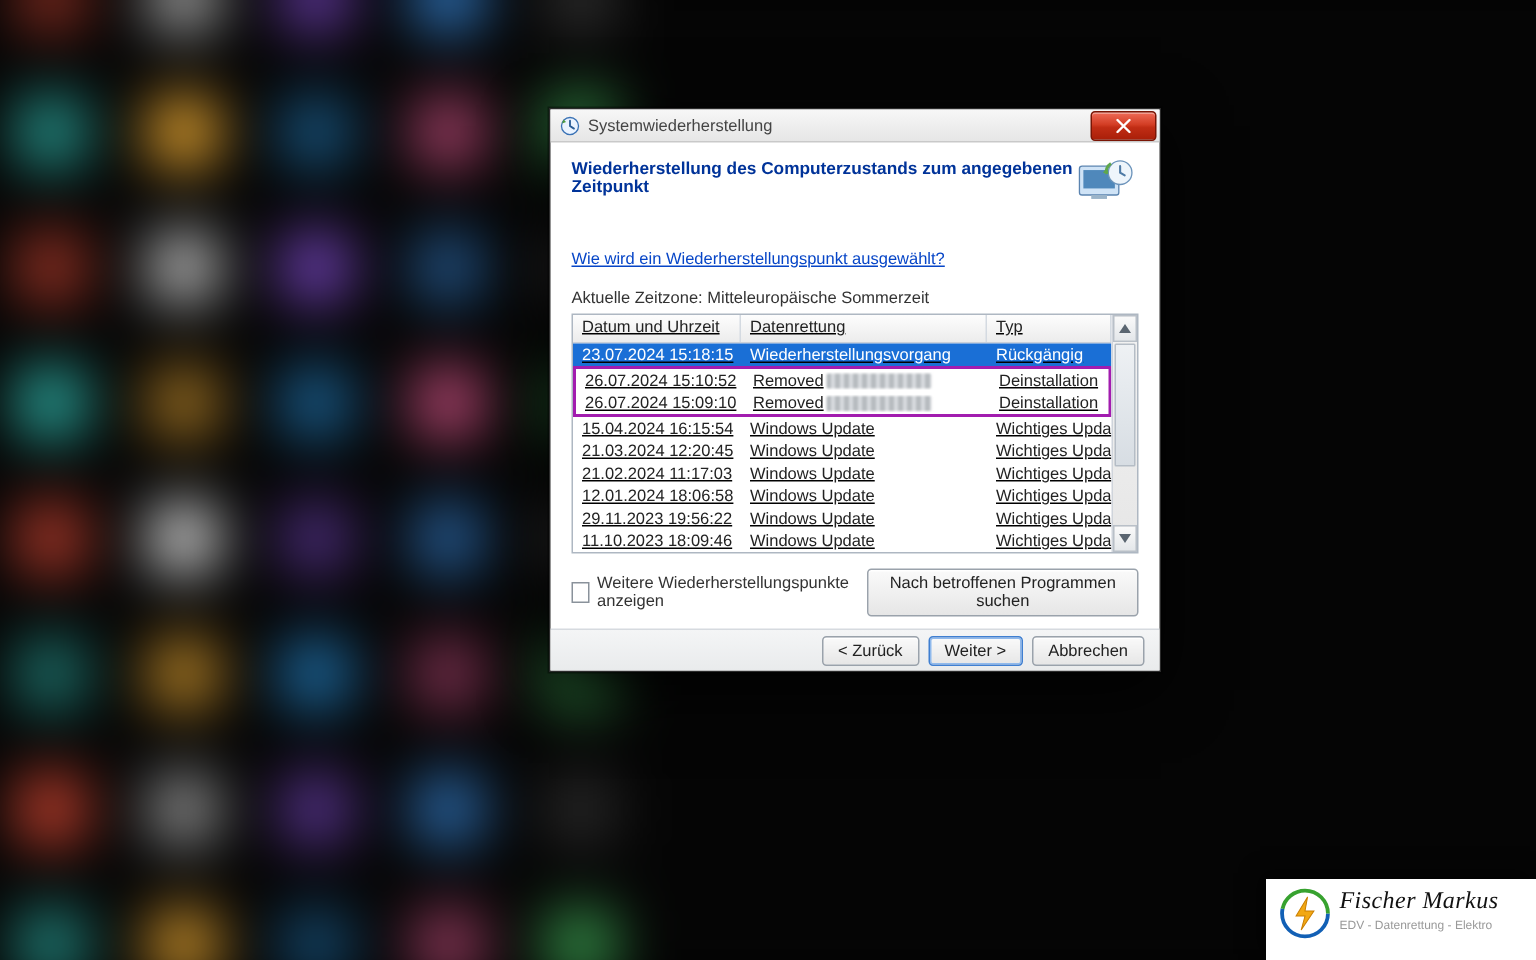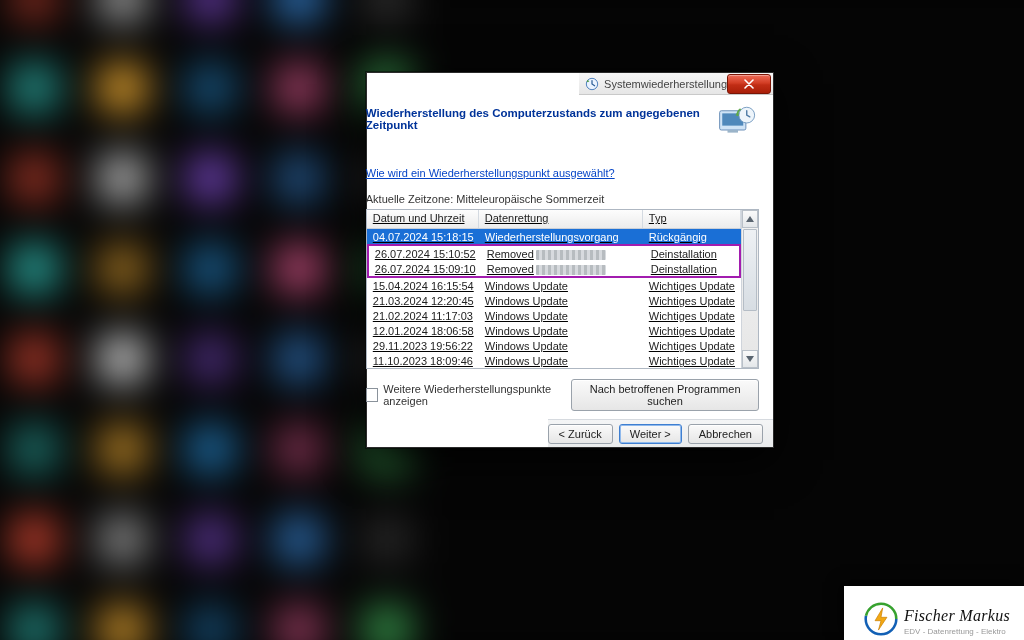--- a/index.html
+++ b/index.html
@@ -37,21 +37,21 @@
   }
 
   
   .dialog {
     position: absolute;
     left: 366px; top: 72px;
     width: 406px; height: 374px;
     background: #fff;
     border: 1px solid #2b2b2b;
     box-shadow: 0 12px 40px rgba(0,0,0,.9), 0 0 0 1px rgba(0,0,0,.4);
-    display: flex; flex-direction: column; align-items: flex-end;
+    display: flex; flex-direction: column;
   }
 
   .titlebar {
     height: 22px;
     background: linear-gradient(#f7f7f7, #e6e6e6);
     border-bottom: 1px solid #c9c9c9;
     display: flex; align-items: center;
     padding: 0 0 0 6px;
     color: #333;
   }
@@ -149,22 +149,22 @@
     height: 36px; border-top: 1px solid #d6dadf;
     background: linear-gradient(#f4f5f6,#e9ebec);
     display: flex; align-items: center; justify-content: flex-end;
     gap: 6px; padding-right: 10px;
   }
 
   
   .brand {
     position: absolute; right: 0; bottom: 0;
     width: 180px; height: 54px; background: #fff;
-    padding: 6px 8px 4px 20px; box-sizing: border-box;
-    display: flex; align-items: flex-end; gap: 6px;
+    padding: 6px 8px 4px 9px; box-sizing: border-box;
+    display: flex; align-items: flex-start; gap: 6px;
     box-shadow: -4px -4px 12px rgba(0,0,0,.6);
   }
   .brand-name { font-size: 16px; font-weight: 400; color: #111; font-style: italic; font-family: Georgia, "Segoe UI", serif; letter-spacing: .3px; }
   .brand-sub { font-size: 8px; color: #999; margin-top: 2px; }
   .bolt { width: 34px; height: 34px; }
 </style>
 </head>
 <body>
 
 <div class="desktop-bg">
@@ -254,21 +254,21 @@
 
     <div class="table-wrap">
       <div class="table-inner">
         <div class="thead">
           <div class="th c1">Datum und Uhrzeit</div>
           <div class="th c2">Datenrettung</div>
           <div class="th c3">Typ</div>
         </div>
         <div class="tbody" id="tbody">
             <div class="tr selected">
-              <div class="td c1">04.07.2024 15:18:15</div>
+              <div class="td c1">23.07.2024 15:18:15</div>
               <div class="td c2">Wiederherstellungsvorgang</div>
               <div class="td c3">Rückgängig</div>
             </div>
             <div class="redbox">
               <div class="tr">
                 <div class="td c1">26.07.2024 15:10:52</div>
                 <div class="td c2">Removed<span class="blurred-tail"></span></div>
                 <div class="td c3">Deinstallation</div>
               </div>
               <div class="tr">

